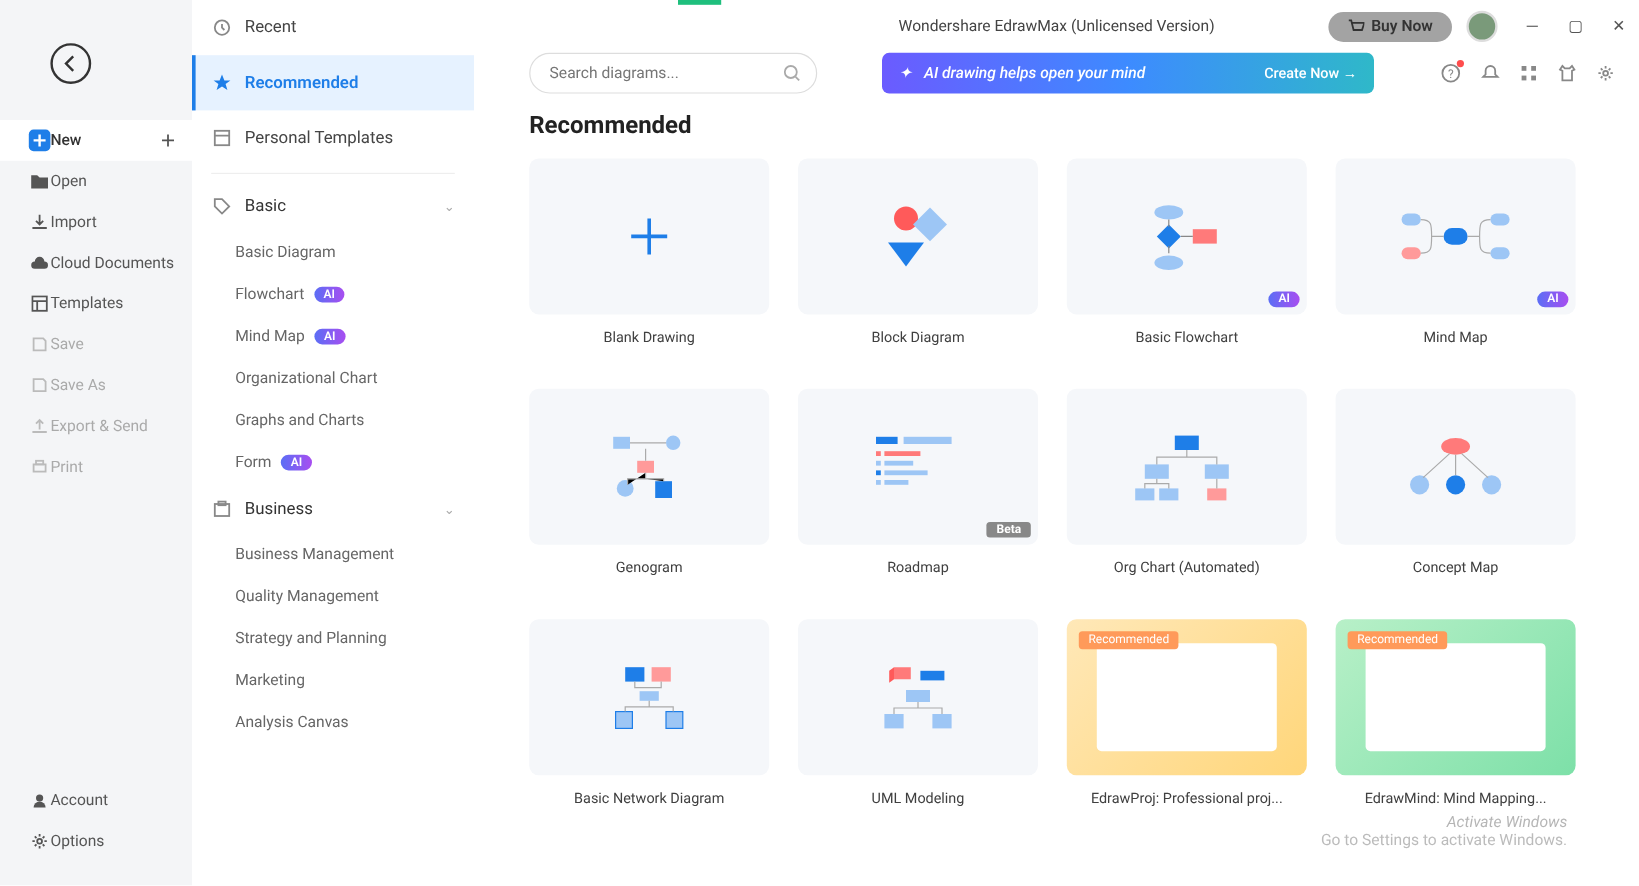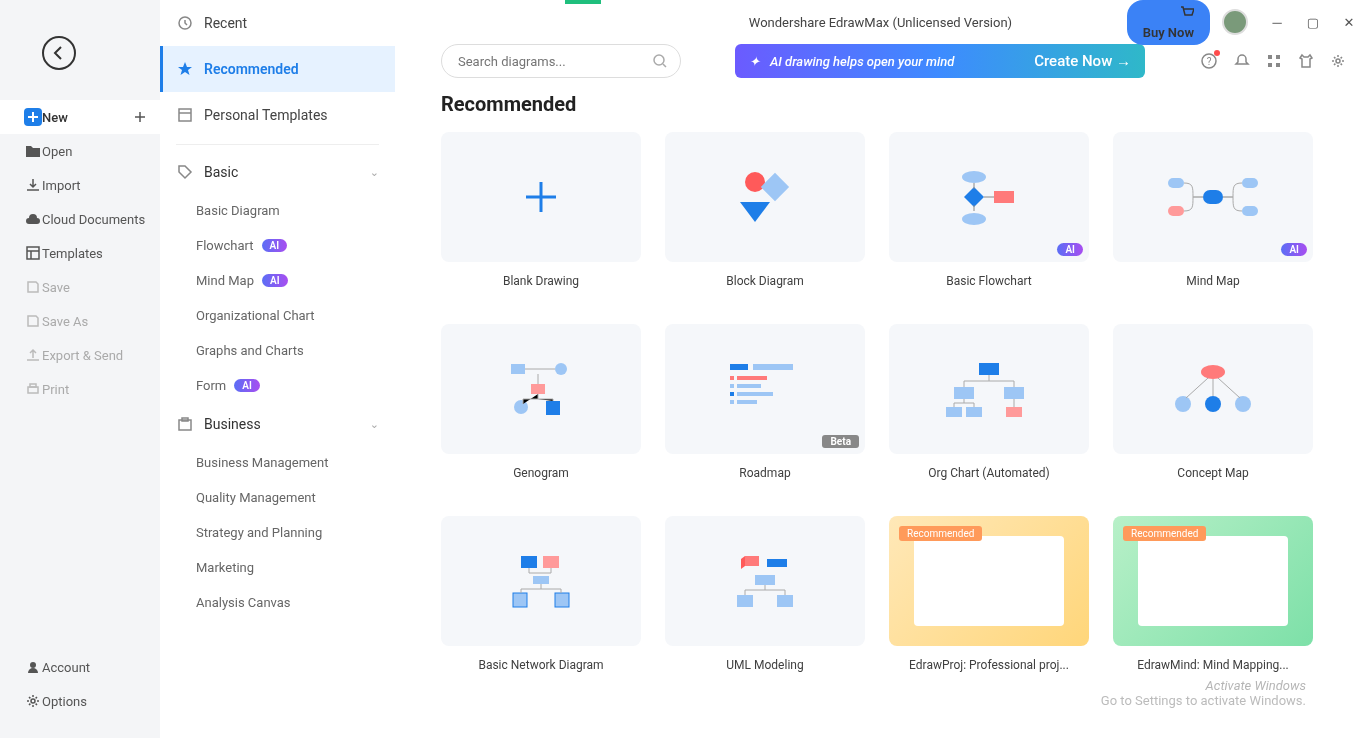--- a/index.html
+++ b/index.html
@@ -29,29 +29,29 @@
 .cat-icon { width: 18px; height: 18px; display: flex; align-items: center; justify-content: center; color: #888; }
 .chevron { margin-left: auto; color: #aaa; font-size: 11px; }
 .ai-badge { background: linear-gradient(90deg, #5b6ef5, #a84ef0); color: #fff; font-size: 10px; padding: 1px 8px; border-radius: 8px; font-weight: 600; }
 .hr { height: 1px; background: #eee; margin: 6px 16px; }
 
 
 .main { flex: 1; height: 100%; display: flex; flex-direction: column; background: #fff; }
 .titlebar { height: 44px; display: flex; align-items: center; justify-content: center; position: relative; font-size: 13px; color: #444; }
 .title-green-bar { position: absolute; left: 170px; top: 0; width: 36px; height: 4px; background: #1fbf7d; }
 .win-controls { position: absolute; right: 0; top: 0; height: 44px; display: flex; align-items: center; gap: 2px; }
-.buy-btn { background: #3b82f6; border-radius: 16px; padding: 5px 16px; font-size: 13px; font-weight: 600; color: #333; display: flex; align-items: flex-end; gap: 6px; cursor: pointer; margin-right: 10px; flex-direction: column; }
+.buy-btn { background: #a3a3a3; border-radius: 16px; padding: 5px 16px; font-size: 13px; font-weight: 600; color: #333; display: flex; align-items: flex-start; gap: 6px; cursor: pointer; margin-right: 10px; }
 .avatar { width: 26px; height: 26px; border-radius: 50%; background: #7a9a7a; margin-right: 10px; border: 2px solid #ddd; }
 .win-btn { width: 34px; height: 44px; display: flex; align-items: center; justify-content: center; color: #555; cursor: pointer; font-size: 13px; }
 
 .toolbar-row { display: flex; align-items: center; padding: 0 20px 14px 46px; gap: 4px; }
 .search-box { width: 240px; height: 34px; border: 1px solid #ddd; border-radius: 17px; display: flex; align-items: center; padding: 0 12px 0 16px; color: #999; font-size: 13px; }
 .search-box input { border: none; outline: none; flex: 1; font-size: 13px; background: transparent; }
 .ai-banner { flex: 0 0 410px; height: 34px; margin-left: 50px; background: linear-gradient(90deg, #6b5bff, #3d8bff, #2fb8c9); border-radius: 6px; display: flex; align-items: center; padding: 0 14px; color: #fff; font-size: 13px; font-style: italic; font-weight: 500; gap: 10px; }
-.ai-banner .create { margin-left: auto; font-style: normal; font-size: 15px; text-align: right; }
+.ai-banner .create { margin-left: auto; font-style: normal; font-size: 12px; text-align: right; }
 .tool-icons { margin-left: auto; display: flex; align-items: center; gap: 16px; color: #888; }
 .tool-icon { cursor: pointer; position: relative; }
 .red-dot { position: absolute; top: -2px; right: -2px; width: 6px; height: 6px; background: #ff4d4d; border-radius: 50%; }
 
 .content-scroll { flex: 1; overflow-y: auto; padding: 0 46px 20px 46px; }
 .section-title { font-size: 20px; font-weight: 700; color: #222; margin-bottom: 16px; }
 .card-grid { display: grid; grid-template-columns: repeat(4, 200px); gap: 24px 24px; }
 .card { display: flex; flex-direction: column; cursor: pointer; }
 .card-preview { height: 130px; background: #f5f7fa; border-radius: 8px; display: flex; align-items: center; justify-content: center; position: relative; overflow: hidden; }
 .card-label { text-align: center; font-size: 12px; color: #404040; padding: 12px 4px; white-space: nowrap; overflow: hidden; text-overflow: ellipsis; }

